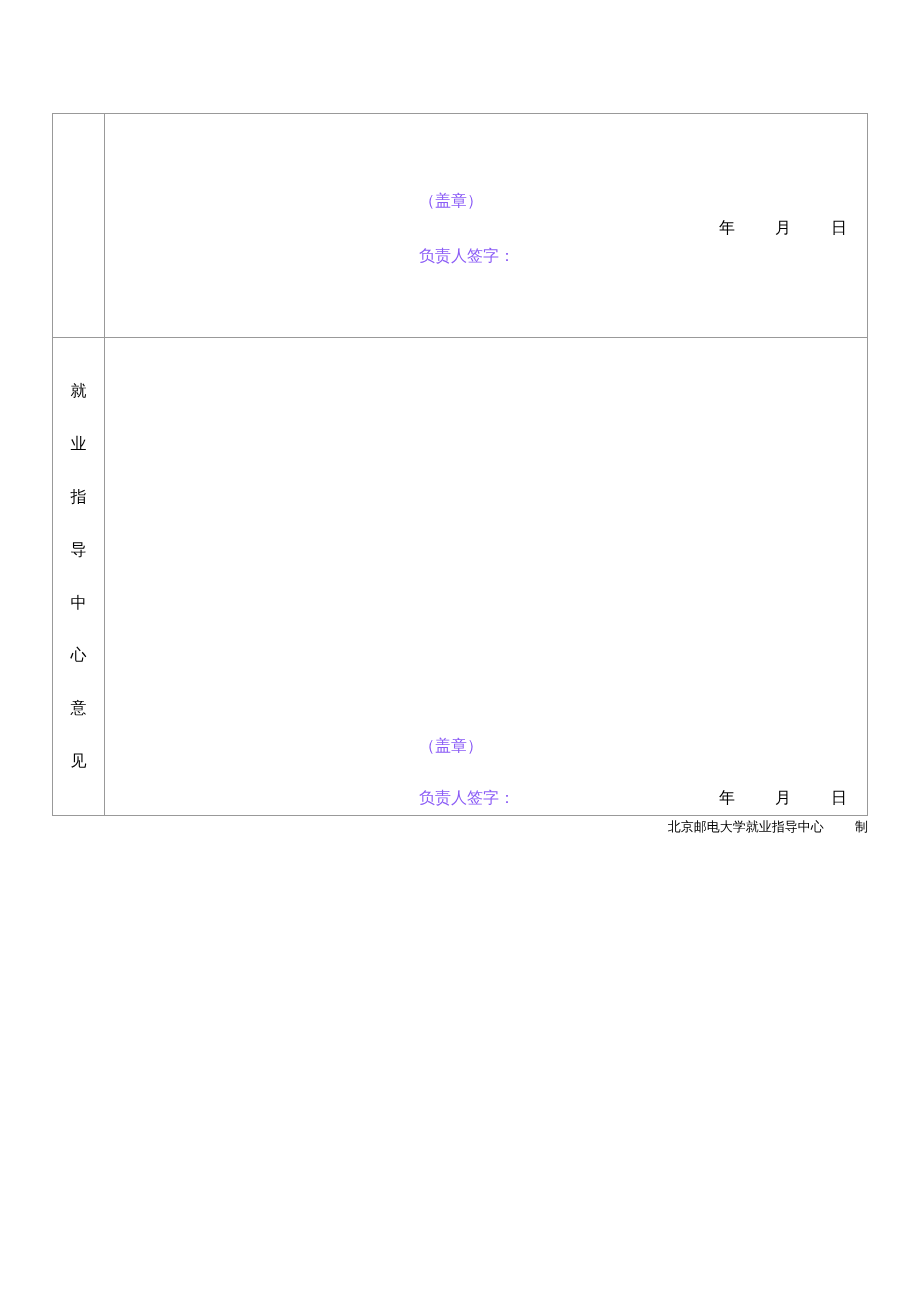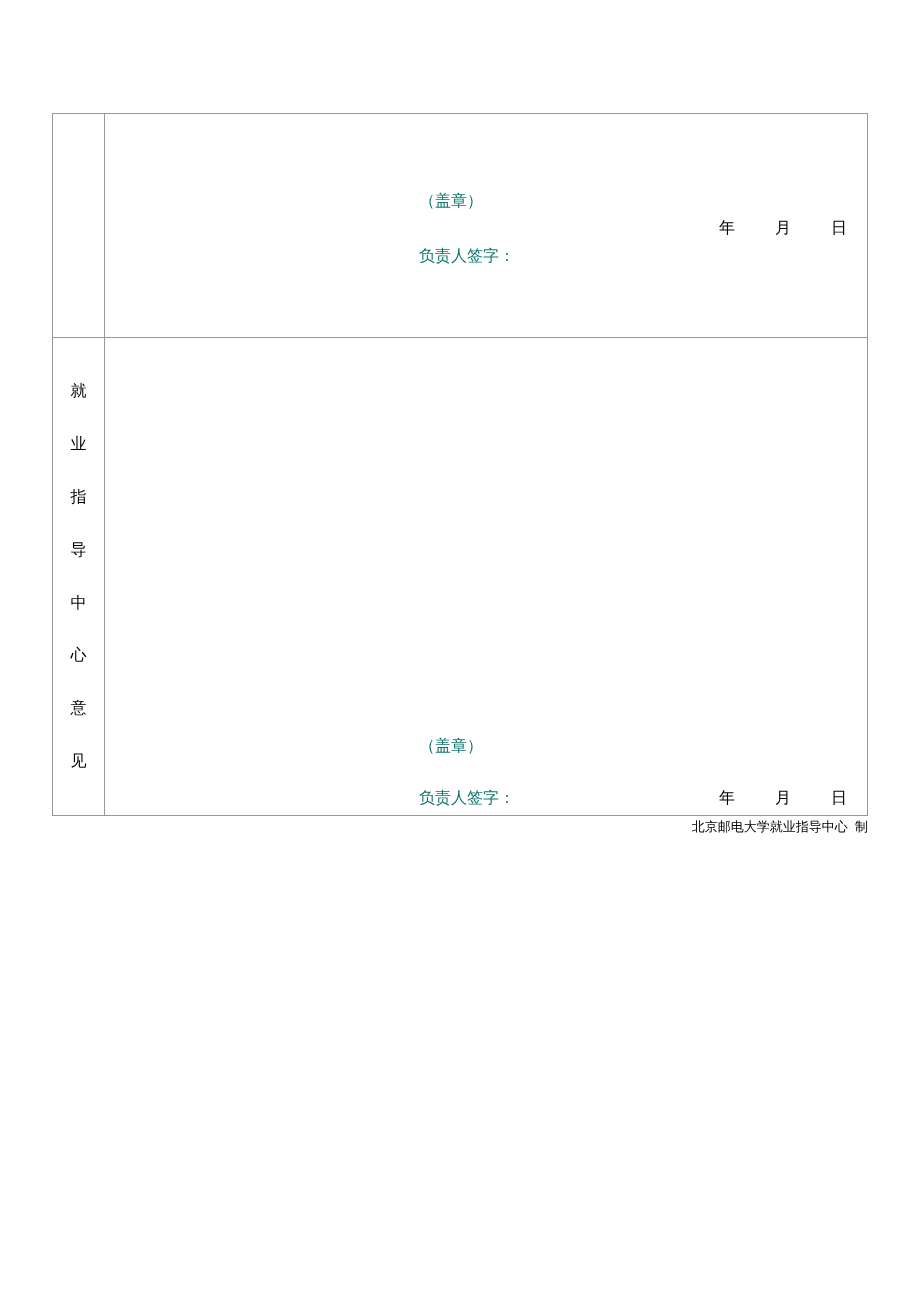--- a/index.html
+++ b/index.html
@@ -40,21 +40,21 @@
     }
     .row-1 {
       height: 224px;
     }
     .row-2 {
       height: 478px;
     }
     .stamp-text {
       position: absolute;
       font-size: 16px;
-      color: #0f766e;
+      color: #8b5cf6;
     }
     .row-1 .stamp {
       left: 314px;
       top: 77px;
     }
     .row-1 .signature {
       left: 314px;
       top: 132px;
     }
     .row-1 .date {
@@ -86,21 +86,21 @@
     .footer-text {
       position: absolute;
       top: 818px;
       left: 52px;
       width: 816px;
       font-size: 13px;
       color: #000;
       text-align: right;
     }
     .footer-text .org {
-      margin-right: 4px;
+      margin-right: 28px;
     }
     .vchar {
       display: block;
     }
   </style>
 </head>
 <body>
 
 <table class="form-table">
   <tbody>

